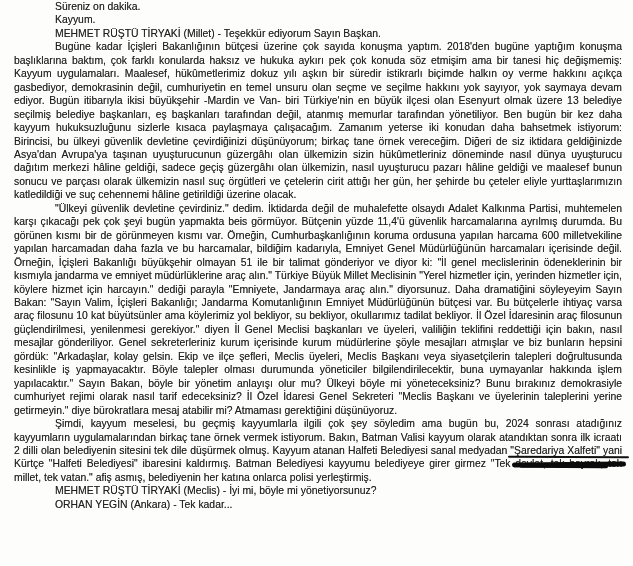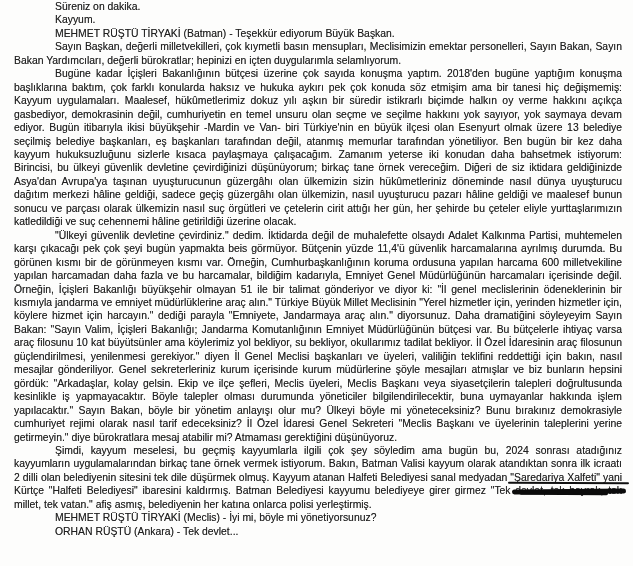--- a/index.html
+++ b/index.html
@@ -71,20 +71,19 @@
     border-radius: 2px;
     transform: rotate(0.5deg);
   }
 </style>
 </head>
 <body>
 
 <div class="scan-page">
   <p>Süreniz on dakika.</p>
   <p>Kayyum.</p>
-  <p>MEHMET RÜŞTÜ TİRYAKİ (Batman) - Teşekkür ediyorum Büyük Başkan.</p>
-  <p>Sayın Başkan, değerli milletvekilleri, çok kıymetli basın mensupları, Meclisimizin emektar personelleri, Sayın Bakan, Sayın Bakan Yardımcıları, değerli bürokratlar; hepinizi en içten duygularımla selamlıyorum.</p>
+  <p>MEHMET RÜŞTÜ TİRYAKİ (Millet) - Teşekkür ediyorum Sayın Başkan.</p>
   <p>Bugüne kadar İçişleri Bakanlığının bütçesi üzerine çok sayıda konuşma yaptım. 2018'den bugüne yaptığım konuşma başlıklarına baktım, çok farklı konularda haksız ve hukuka aykırı pek çok konuda söz etmişim ama bir tanesi hiç değişmemiş: Kayyum uygulamaları. Maalesef, hükûmetlerimiz dokuz yılı aşkın bir süredir istikrarlı biçimde halkın oy verme hakkını açıkça gasbediyor, demokrasinin değil, cumhuriyetin en temel unsuru olan seçme ve seçilme hakkını yok sayıyor, yok saymaya devam ediyor. Bugün itibarıyla ikisi büyükşehir -Mardin ve Van- biri Türkiye'nin en büyük ilçesi olan Esenyurt olmak üzere 13 belediye seçilmiş belediye başkanları, eş başkanları tarafından değil, atanmış memurlar tarafından yönetiliyor. Ben bugün bir kez daha kayyum hukuksuzluğunu sizlerle kısaca paylaşmaya çalışacağım. Zamanım yeterse iki konudan daha bahsetmek istiyorum: Birincisi, bu ülkeyi güvenlik devletine çevirdiğinizi düşünüyorum; birkaç tane örnek vereceğim. Diğeri de siz iktidara geldiğinizde Asya'dan Avrupa'ya taşınan uyuşturucunun güzergâhı olan ülkemizin sizin hükûmetleriniz döneminde nasıl dünya uyuşturucu dağıtım merkezi hâline geldiği, sadece geçiş güzergâhı olan ülkemizin, nasıl uyuşturucu pazarı hâline geldiği ve maalesef bunun sonucu ve parçası olarak ülkemizin nasıl suç örgütleri ve çetelerin cirit attığı her gün, her şehirde bu çeteler eliyle yurttaşlarımızın katledildiği ve suç cehennemi hâline getirildiği üzerine olacak.</p>
   <p>"Ülkeyi güvenlik devletine çevirdiniz." dedim. İktidarda değil de muhalefette olsaydı Adalet Kalkınma Partisi, muhtemelen karşı çıkacağı pek çok şeyi bugün yapmakta beis görmüyor. Bütçenin yüzde 11,4'ü güvenlik harcamalarına ayrılmış durumda. Bu görünen kısmı bir de görünmeyen kısmı var. Örneğin, Cumhurbaşkanlığının koruma ordusuna yapılan harcama 600 milletvekiline yapılan harcamadan daha fazla ve bu harcamalar, bildiğim kadarıyla, Emniyet Genel Müdürlüğünün harcamaları içerisinde değil. Örneğin, İçişleri Bakanlığı büyükşehir olmayan 51 ile bir talimat gönderiyor ve diyor ki: "İl genel meclislerinin ödeneklerinin bir kısmıyla jandarma ve emniyet müdürlüklerine araç alın." Türkiye Büyük Millet Meclisinin "Yerel hizmetler için, yerinden hizmetler için, köylere hizmet için harcayın." dediği parayla "Emniyete, Jandarmaya araç alın." diyorsunuz. Daha dramatiğini söyleyeyim Sayın Bakan: "Sayın Valim, İçişleri Bakanlığı; Jandarma Komutanlığının Emniyet Müdürlüğünün bütçesi var. Bu bütçelerle ihtiyaç varsa araç filosunu 10 kat büyütsünler ama köylerimiz yol bekliyor, su bekliyor, okullarımız tadilat bekliyor. İl Özel İdaresinin araç filosunun güçlendirilmesi, yenilenmesi gerekiyor." diyen İl Genel Meclisi başkanları ve üyeleri, valiliğin teklifini reddettiği için bakın, nasıl mesajlar gönderiliyor. Genel sekreterleriniz kurum içerisinde kurum müdürlerine şöyle mesajları atmışlar ve biz bunların hepsini gördük: "Arkadaşlar, kolay gelsin. Ekip ve ilçe şefleri, Meclis üyeleri, Meclis Başkanı veya siyasetçilerin talepleri doğrultusunda kesinlikle iş yapmayacaktır. Böyle talepler olması durumunda yöneticiler bilgilendirilecektir, buna uymayanlar hakkında işlem yapılacaktır." Sayın Bakan, böyle bir yönetim anlayışı olur mu? Ülkeyi böyle mi yöneteceksiniz? Bunu bırakınız demokrasiyle cumhuriyet rejimi olarak nasıl tarif edeceksiniz? İl Özel İdaresi Genel Sekreteri "Meclis Başkanı ve üyelerinin taleplerini yerine getirmeyin." diye bürokratlara mesaj atabilir mi? Atmaması gerektiğini düşünüyoruz.</p>
   <p><span>Şimdi, kayyum meselesi, bu geçmiş kayyumlarla ilgili çok şey söyledim ama bugün bu, 2024 sonrası atadığınız kayyumların uygulamalarından birkaç tane örnek vermek istiyorum. Bakın, Batman Valisi kayyum olarak atandıktan sonra ilk icraatı 2 dilli olan belediyenin sitesini tek dile düşürmek olmuş. Kayyum atanan Halfeti Belediyesi sanal medyadan </span><span class="pen-underline">"Şaredariya Xalfeti" yani</span><span> Kürtçe "Halfeti Belediyesi" ibaresini kaldırmış. Batman Belediyesi kayyumu belediyeye girer girmez "Tek </span><span class="marker-scribble">devlet, tek bayrak, tek</span><span> millet, tek vatan." afiş asmış, belediyenin her katına onlarca polisi yerleştirmiş.</span></p>
   <p>MEHMET RÜŞTÜ TİRYAKİ (Meclis) - İyi mi, böyle mi yönetiyorsunuz?</p>
-  <p>ORHAN RÜŞTÜ (Ankara) - Tek devlet...</p>
+  <p>ORHAN YEGİN (Ankara) - Tek kadar...</p>
 </div>
 
 </body></html>

